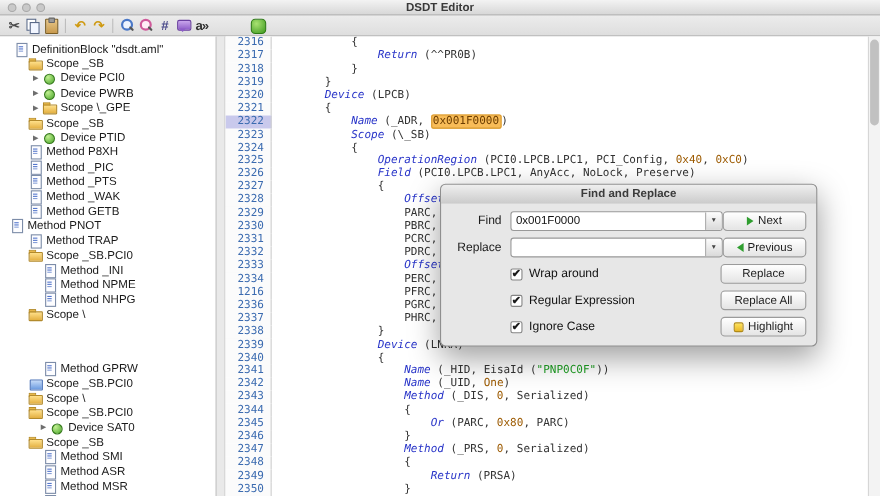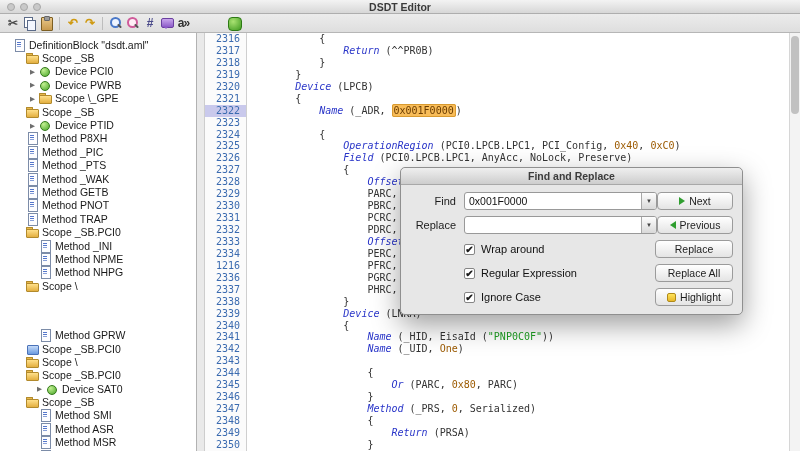--- a/index.html
+++ b/index.html
@@ -205,21 +205,21 @@
         <div class="trow" style="padding-left: 17px;">
           <span class="exp"></span>
           <span class="ti method"></span>
           <span class="tlabel">Method _WAK</span>
         </div>
         <div class="trow" style="padding-left: 17px;">
           <span class="exp"></span>
           <span class="ti method"></span>
           <span class="tlabel">Method GETB</span>
         </div>
-        <div class="trow" style="padding-left: 17px;">
+        <div class="trow" style="">
           <span class="exp"></span>
           <span class="ti method"></span>
           <span class="tlabel">Method PNOT</span>
         </div>
         <div class="trow" style="padding-left: 17px;">
           <span class="exp"></span>
           <span class="ti method"></span>
           <span class="tlabel">Method TRAP</span>
         </div>
         <div class="trow" style="padding-left: 17px;">
@@ -306,41 +306,41 @@
     <div class="splitter"></div>
     <div class="editorwrap">
       <div class="lines">
           <div class="cl"><span class="ln">2316</span><span class="code" style="padding-left: 12ch;"><span class="tok-p">{</span></span></div>
           <div class="cl"><span class="ln">2317</span><span class="code" style="padding-left: 16ch;"><span class="tok-k">Return</span><span class="tok-p"> (^^PR0B)</span></span></div>
           <div class="cl"><span class="ln">2318</span><span class="code" style="padding-left: 12ch;"><span class="tok-p">}</span></span></div>
           <div class="cl"><span class="ln">2319</span><span class="code" style="padding-left: 8ch;"><span class="tok-p">}</span></span></div>
           <div class="cl"><span class="ln">2320</span><span class="code" style="padding-left: 8ch;"><span class="tok-k">Device</span><span class="tok-p"> (LPCB)</span></span></div>
           <div class="cl"><span class="ln">2321</span><span class="code" style="padding-left: 8ch;"><span class="tok-p">{</span></span></div>
           <div class="cl"><span class="ln cur">2322</span><span class="code" style="padding-left: 12ch;"><span class="tok-k">Name</span><span class="tok-p"> (_ADR, </span><span class="tok-h">0x001F0000</span><span class="tok-p">)</span></span></div>
-          <div class="cl"><span class="ln">2323</span></div>
+          <div class="cl"><span class="ln">2323</span><span class="code" style="padding-left: 12ch;"><span class="tok-k">Scope</span><span class="tok-p"> (\_SB)</span></span></div>
           <div class="cl"><span class="ln">2324</span><span class="code" style="padding-left: 12ch;"><span class="tok-p">{</span></span></div>
           <div class="cl"><span class="ln">2325</span><span class="code" style="padding-left: 16ch;"><span class="tok-k">OperationRegion</span><span class="tok-p"> (PCI0.LPCB.LPC1, PCI_Config, </span><span class="tok-n">0x40</span><span class="tok-p">, </span><span class="tok-n">0xC0</span><span class="tok-p">)</span></span></div>
           <div class="cl"><span class="ln">2326</span><span class="code" style="padding-left: 16ch;"><span class="tok-k">Field</span><span class="tok-p"> (PCI0.LPCB.LPC1, AnyAcc, NoLock, Preserve)</span></span></div>
           <div class="cl"><span class="ln">2327</span><span class="code" style="padding-left: 16ch;"><span class="tok-p">{</span></span></div>
           <div class="cl"><span class="ln">2328</span><span class="code" style="padding-left: 20ch;"><span class="tok-k">Offset</span><span class="tok-p"> (0x60),</span></span></div>
           <div class="cl"><span class="ln">2329</span><span class="code" style="padding-left: 20ch;"><span class="tok-p">PARC,</span></span></div>
           <div class="cl"><span class="ln">2330</span><span class="code" style="padding-left: 20ch;"><span class="tok-p">PBRC,</span></span></div>
           <div class="cl"><span class="ln">2331</span><span class="code" style="padding-left: 20ch;"><span class="tok-p">PCRC,</span></span></div>
           <div class="cl"><span class="ln">2332</span><span class="code" style="padding-left: 20ch;"><span class="tok-p">PDRC,</span></span></div>
           <div class="cl"><span class="ln">2333</span><span class="code" style="padding-left: 20ch;"><span class="tok-k">Offset</span><span class="tok-p"> (0x68),</span></span></div>
           <div class="cl"><span class="ln">2334</span><span class="code" style="padding-left: 20ch;"><span class="tok-p">PERC,</span></span></div>
           <div class="cl"><span class="ln">1216</span><span class="code" style="padding-left: 20ch;"><span class="tok-p">PFRC,</span></span></div>
           <div class="cl"><span class="ln">2336</span><span class="code" style="padding-left: 20ch;"><span class="tok-p">PGRC,</span></span></div>
           <div class="cl"><span class="ln">2337</span><span class="code" style="padding-left: 20ch;"><span class="tok-p">PHRC,</span></span></div>
           <div class="cl"><span class="ln">2338</span><span class="code" style="padding-left: 16ch;"><span class="tok-p">}</span></span></div>
           <div class="cl"><span class="ln">2339</span><span class="code" style="padding-left: 16ch;"><span class="tok-k">Device</span><span class="tok-p"> (LNKA)</span></span></div>
           <div class="cl"><span class="ln">2340</span><span class="code" style="padding-left: 16ch;"><span class="tok-p">{</span></span></div>
           <div class="cl"><span class="ln">2341</span><span class="code" style="padding-left: 20ch;"><span class="tok-k">Name</span><span class="tok-p"> (_HID, EisaId (</span><span class="tok-s">"PNP0C0F"</span><span class="tok-p">))</span></span></div>
           <div class="cl"><span class="ln">2342</span><span class="code" style="padding-left: 20ch;"><span class="tok-k">Name</span><span class="tok-p"> (_UID, </span><span class="tok-n">One</span><span class="tok-p">)</span></span></div>
-          <div class="cl"><span class="ln">2343</span></div>
+          <div class="cl"><span class="ln">2343</span><span class="code" style="padding-left: 20ch;"><span class="tok-k">Method</span><span class="tok-p"> (_DIS, </span><span class="tok-n">0</span><span class="tok-p">, Serialized)</span></span></div>
           <div class="cl"><span class="ln">2344</span><span class="code" style="padding-left: 20ch;"><span class="tok-p">{</span></span></div>
           <div class="cl"><span class="ln">2345</span><span class="code" style="padding-left: 24ch;"><span class="tok-k">Or</span><span class="tok-p"> (PARC, </span><span class="tok-n">0x80</span><span class="tok-p">, PARC)</span></span></div>
           <div class="cl"><span class="ln">2346</span><span class="code" style="padding-left: 20ch;"><span class="tok-p">}</span></span></div>
           <div class="cl"><span class="ln">2347</span><span class="code" style="padding-left: 20ch;"><span class="tok-k">Method</span><span class="tok-p"> (_PRS, </span><span class="tok-n">0</span><span class="tok-p">, Serialized)</span></span></div>
           <div class="cl"><span class="ln">2348</span><span class="code" style="padding-left: 20ch;"><span class="tok-p">{</span></span></div>
           <div class="cl"><span class="ln">2349</span><span class="code" style="padding-left: 24ch;"><span class="tok-k">Return</span><span class="tok-p"> (PRSA)</span></span></div>
           <div class="cl"><span class="ln">2350</span><span class="code" style="padding-left: 20ch;"><span class="tok-p">}</span></span></div>
         </div>
       <div class="vscroll">
         <div class="vthumb"></div>

